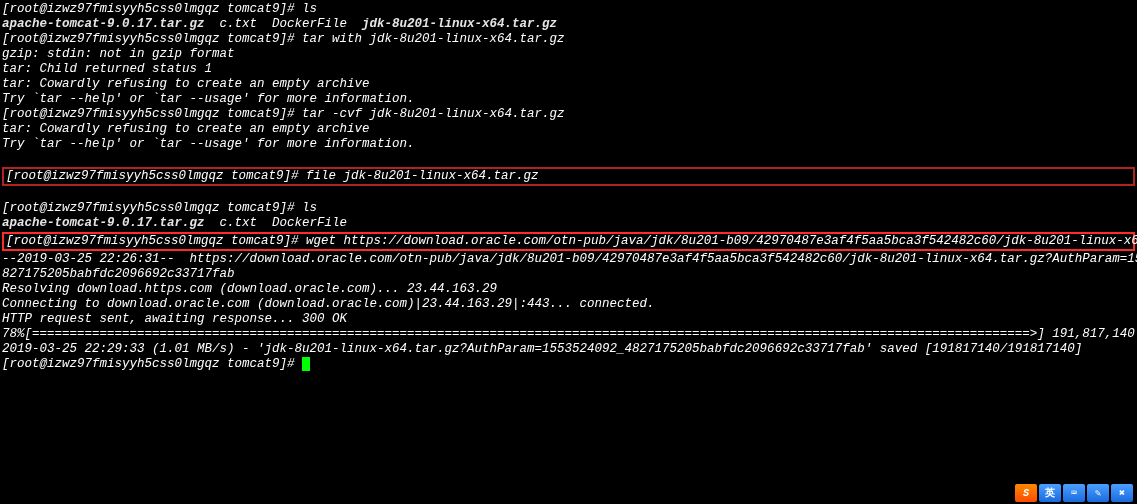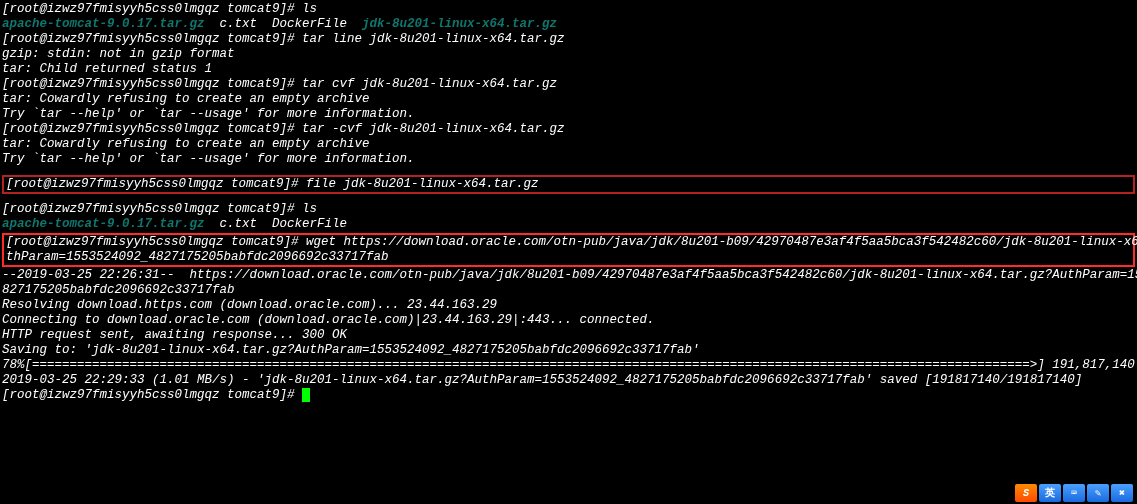--- a/index.html
+++ b/index.html
@@ -9,25 +9,25 @@
     font-family: "Consolas", "Courier New", monospace;
     font-size: 12.5px;
     line-height: 15px;
     width: 1137px;
     height: 504px;
     overflow: hidden;
     position: relative;
     padding: 2px;
   }
   .line { white-space: pre; font-style: italic; }
-  .red-bold { color: #0f766e; font-weight: bold; }
+  .red-bold { color: #e5e5e5; font-weight: bold; }
   .box-red-dark {
     border: 2px solid #b22222;
     padding: 0 2px;
-    margin: 8px 0;
+    margin: 15px 0;
   }
   .box-red-light {
     border: 2px solid #ff2a2a;
     padding: 0 2px;
     margin: 1px 0;
   }
   .cursor {
     display: inline-block;
     width: 8px;
     height: 14px;
@@ -59,49 +59,46 @@
   .tray-tool { background: linear-gradient(#4aa0ff,#1a6adf); color: #fff; }
   .tray-set { background: linear-gradient(#4aa0ff,#1a6adf); color: #fff; }
 </style>
 </head>
 <body>
 
 <div class="terminal">
 
 <div class="line"><span>[root@izwz97fmisyyh5css0lmgqz tomcat9]# </span><span>ls</span></div>
 <div class="line"><span class="red-bold">apache-tomcat-9.0.17.tar.gz</span><span>  c.txt  DockerFile  </span><span class="red-bold">jdk-8u201-linux-x64.tar.gz</span></div>
-<div class="line"><span>[root@izwz97fmisyyh5css0lmgqz tomcat9]# </span><span>tar line jdk-8u201-linux-x64.tar.gz</span></div>
+<div class="line"><span>[root@izwz97fmisyyh5css0lmgqz tomcat9]# </span><span>tar with jdk-8u201-linux-x64.tar.gz</span></div>
 <div class="line"></div>
 <div class="line">gzip: stdin: not in gzip format</div>
 <div class="line">tar: Child returned status 1</div>
-<div class="line"><span>[root@izwz97fmisyyh5css0lmgqz tomcat9]# </span><span>tar cvf jdk-8u201-linux-x64.tar.gz</span></div>
 <div class="line">tar: Cowardly refusing to create an empty archive</div>
 <div class="line">Try `tar --help' or `tar --usage' for more information.</div>
 <div class="line"><span>[root@izwz97fmisyyh5css0lmgqz tomcat9]# </span><span>tar -cvf jdk-8u201-linux-x64.tar.gz</span></div>
 <div class="line">tar: Cowardly refusing to create an empty archive</div>
 <div class="line">Try `tar --help' or `tar --usage' for more information.</div>
 
 <div class="box-red-dark">
   <div class="line"><span>[root@izwz97fmisyyh5css0lmgqz tomcat9]# </span><span>file jdk-8u201-linux-x64.tar.gz</span></div>
 </div>
 
 <div class="line"><span>[root@izwz97fmisyyh5css0lmgqz tomcat9]# </span><span>ls</span></div>
 <div class="line"><span class="red-bold">apache-tomcat-9.0.17.tar.gz</span><span>  c.txt  DockerFile</span></div>
 
 <div class="box-red-light">
   <div class="line"><span>[root@izwz97fmisyyh5css0lmgqz tomcat9]# </span><span>wget https://download.oracle.com/otn-pub/java/jdk/8u201-b09/42970487e3af4f5aa5bca3f542482c60/jdk-8u201-linux-x64.tar.gz?Au</span></div>
-  <div class="line">thParam=1553524092_4827175205babfdc2096692c33717fab</div>
 </div>
 
 <div class="line">--2019-03-25 22:26:31--  https://download.oracle.com/otn-pub/java/jdk/8u201-b09/42970487e3af4f5aa5bca3f542482c60/jdk-8u201-linux-x64.tar.gz?AuthParam=1553524092_4</div>
 <div class="line">827175205babfdc2096692c33717fab</div>
 <div class="line">Resolving download.https.com (download.oracle.com)... 23.44.163.29</div>
 <div class="line">Connecting to download.oracle.com (download.oracle.com)|23.44.163.29|:443... connected.</div>
 <div class="line">HTTP request sent, awaiting response... 300 OK</div>
-<div class="line">Saving to: 'jdk-8u201-linux-x64.tar.gz?AuthParam=1553524092_4827175205babfdc2096692c33717fab'</div>
 <div class="line"></div>
 
 <div class="line"><span>78%</span><span>[=====================================================================================================================================&gt;]</span><span> 191,817,140  649KB/s   in 3m 0s</span></div>
 <div class="line"></div>
 <div class="line">2019-03-25 22:29:33 (1.01 MB/s) - 'jdk-8u201-linux-x64.tar.gz?AuthParam=1553524092_4827175205babfdc2096692c33717fab' saved [191817140/191817140]</div>
 <div class="line"></div>
 <div class="line"><span>[root@izwz97fmisyyh5css0lmgqz tomcat9]# </span><span class="cursor"></span></div>
 
 </div>
 

